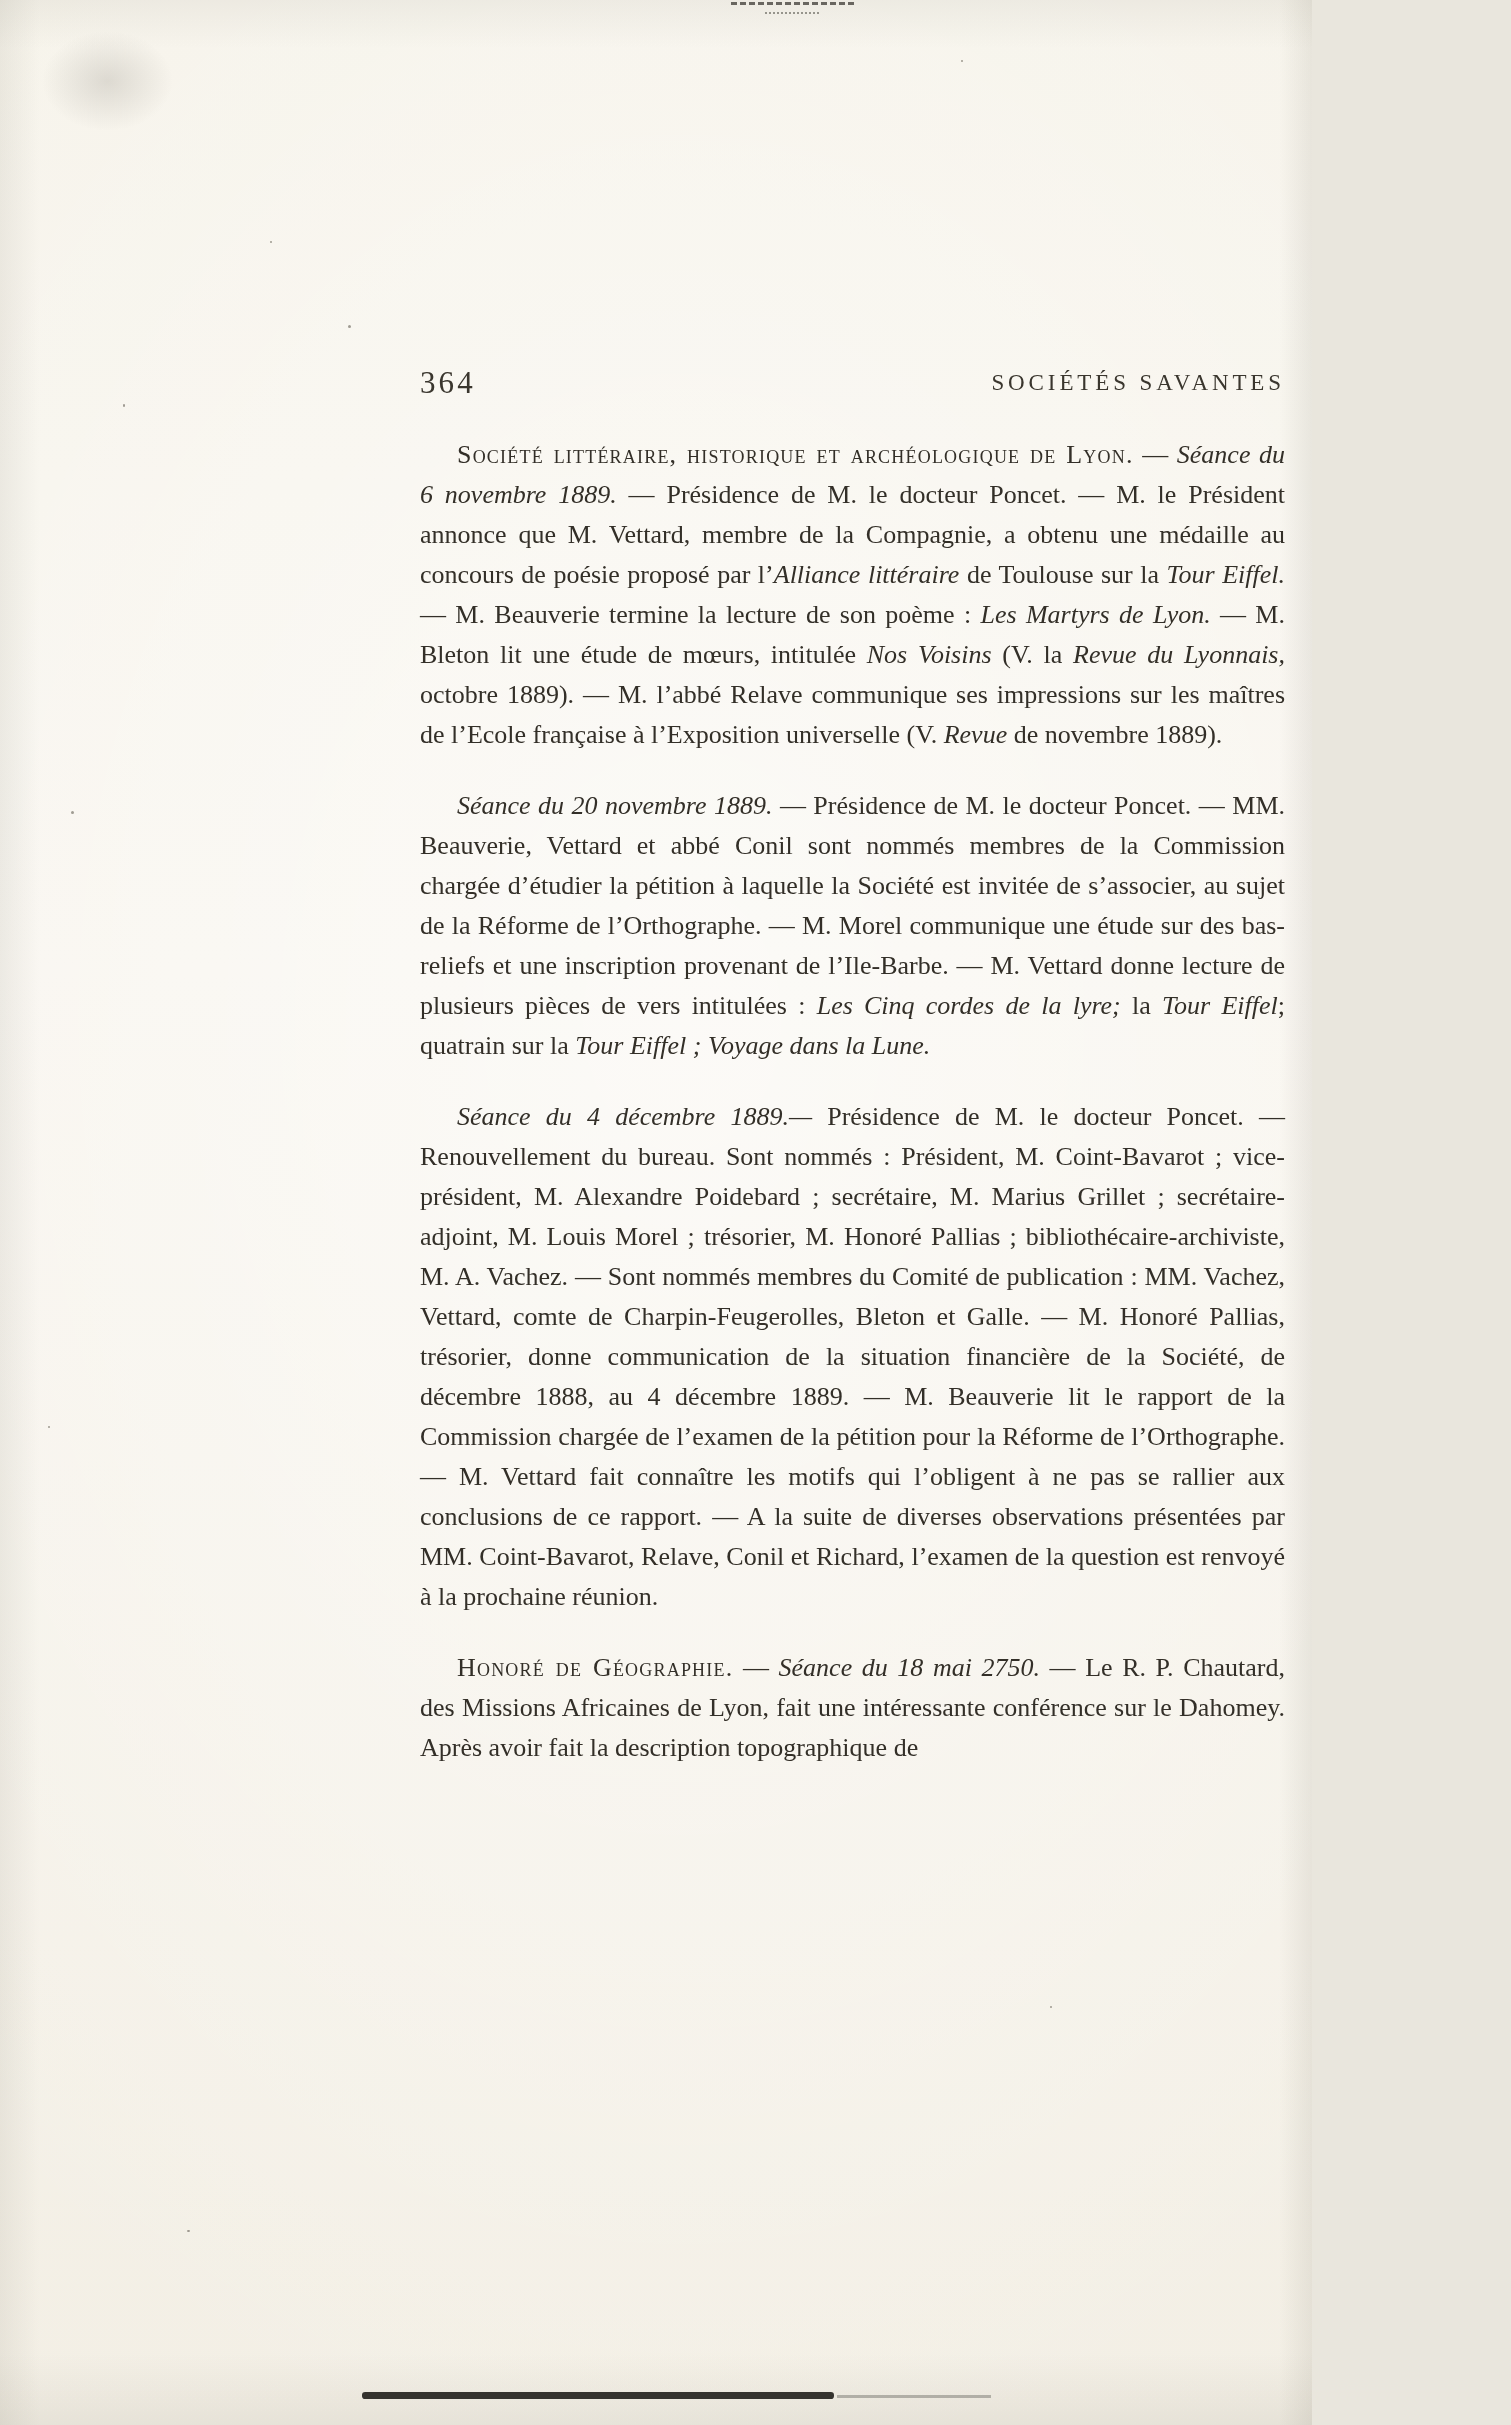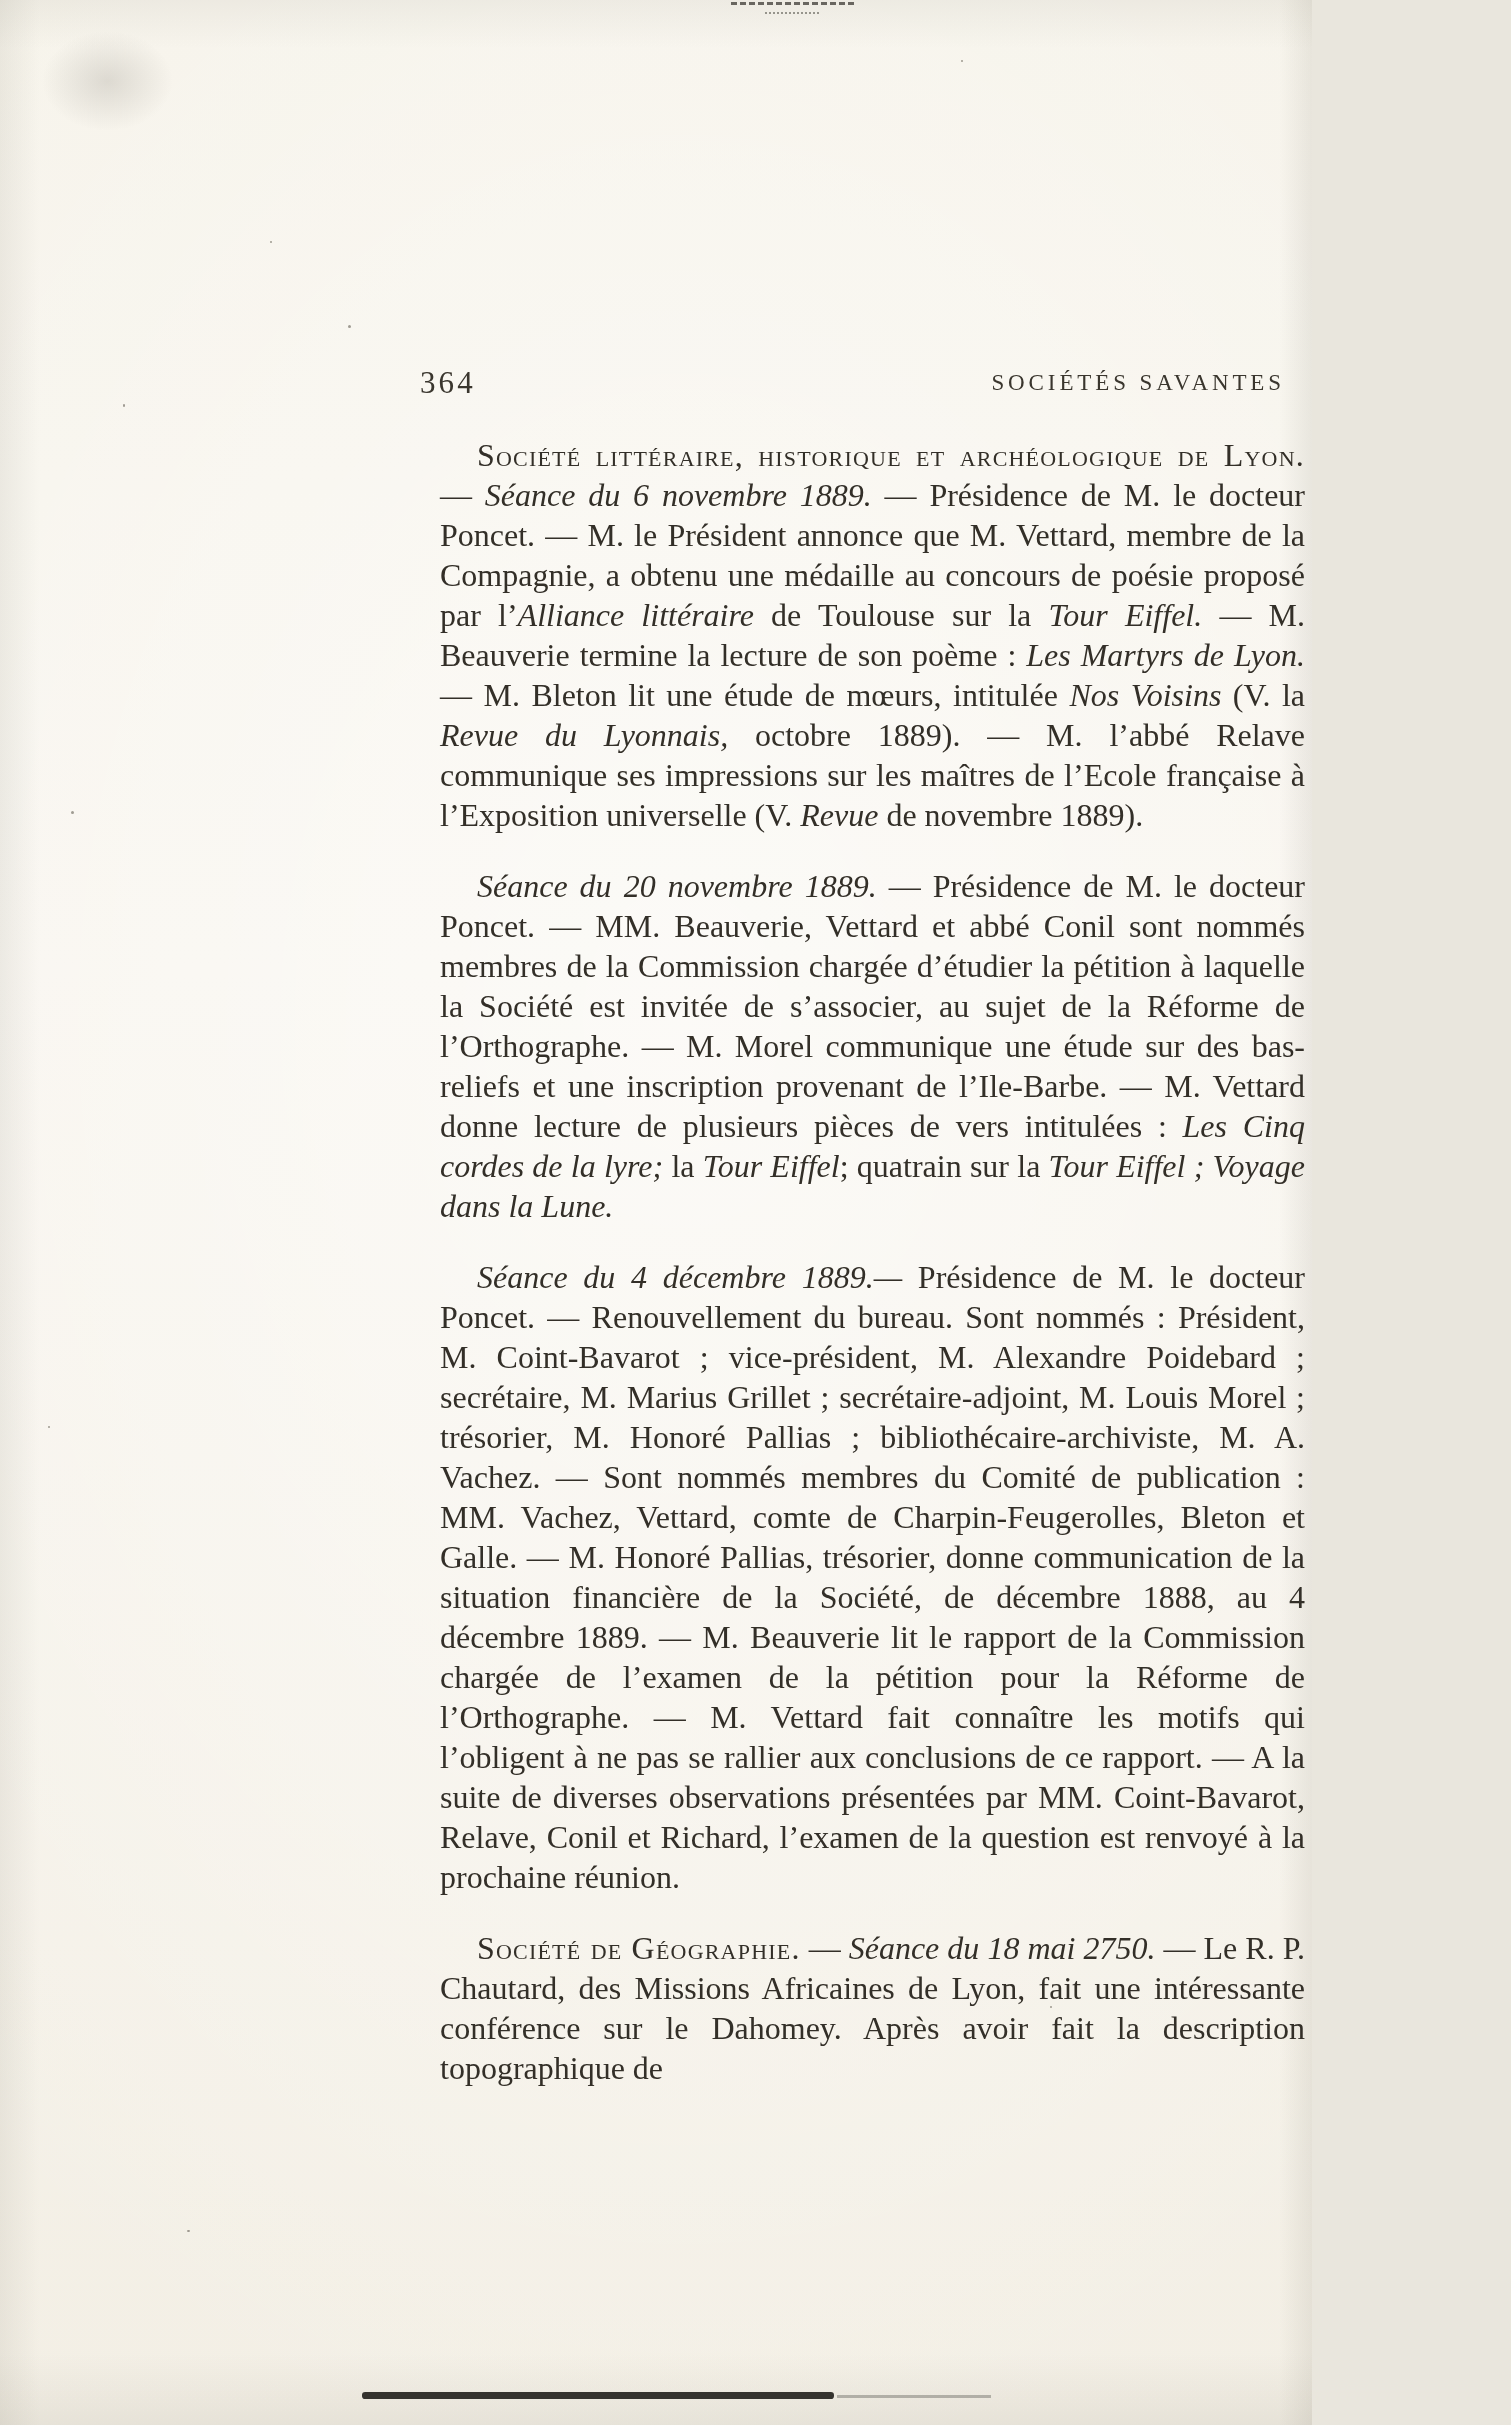--- a/index.html
+++ b/index.html
@@ -38,22 +38,22 @@
     font-size: 31px; letter-spacing: 3.1px; color: #3a362e;
   }
   .running-title {
     position: absolute; left: 0; right: 0; top: 4.6px;
     text-align: right;
     font-size: 23px; letter-spacing: 3.9px; color: #3a362e;
   }
 
   .text-block {
     position: absolute;
-    top: 435px; left: 440px; width: 865px;
-    font-size: 32px; line-height: 40px;
+    top: 435px; left: 420px; width: 865px;
+    font-size: 26px; line-height: 40px;
     text-align: justify;
     color: #332f28;
   }
   .text-block p {
     margin: 0 0 31px 0;
     text-indent: 37px;
   }
   .text-block p:nth-child(4) { margin-top: 23px; }
   .seg-italic { font-style: italic; }
   .seg-smallcaps { font-variant: small-caps; letter-spacing: 1.2px; }
@@ -79,21 +79,21 @@
 
   <div class="page-header">
     <span class="page-number">364</span>
     <span class="running-title">SOCIÉTÉS SAVANTES</span>
   </div>
 
   <div class="text-block">
       <p><span class="seg-smallcaps">Société littéraire, historique et archéologique de Lyon.</span><span class="seg-normal"> — </span><span class="seg-italic">Séance du 6 novembre 1889.</span><span class="seg-normal"> — Présidence de M. le docteur Poncet. — M. le Président annonce que M. Vettard, membre de la Compagnie, a obtenu une médaille au concours de poésie proposé par l’</span><span class="seg-italic">Alliance littéraire</span><span class="seg-normal"> de Toulouse sur la </span><span class="seg-italic">Tour Eiffel.</span><span class="seg-normal"> — M. Beauverie termine la lecture de son poème : </span><span class="seg-italic">Les Martyrs de Lyon.</span><span class="seg-normal"> — M. Bleton lit une étude de mœurs, intitulée </span><span class="seg-italic">Nos Voisins</span><span class="seg-normal"> (V. la </span><span class="seg-italic">Revue du Lyonnais,</span><span class="seg-normal"> octobre 1889). — M. l’abbé Relave communique ses impressions sur les maîtres de l’Ecole française à l’Exposition universelle (V. </span><span class="seg-italic">Revue</span><span class="seg-normal"> de novembre 1889).</span></p>
       <p><span class="seg-italic">Séance du 20 novembre 1889.</span><span class="seg-normal"> — Présidence de M. le docteur Poncet. — MM. Beauverie, Vettard et abbé Conil sont nommés membres de la Commission chargée d’étudier la pétition à laquelle la Société est invitée de s’associer, au sujet de la Réforme de l’Orthographe. — M. Morel communique une étude sur des bas-reliefs et une inscription provenant de l’Ile-Barbe. — M. Vettard donne lecture de plusieurs pièces de vers intitulées : </span><span class="seg-italic">Les Cinq cordes de la lyre;</span><span class="seg-normal"> la </span><span class="seg-italic">Tour Eiffel</span><span class="seg-normal">; quatrain sur la </span><span class="seg-italic">Tour Eiffel ; Voyage dans la Lune.</span></p>
       <p><span class="seg-italic">Séance du 4 décembre 1889.—</span><span class="seg-normal"> Présidence de M. le docteur Poncet. — Renouvellement du bureau. Sont nommés : Président, M. Coint-Bavarot ; vice-président, M. Alexandre Poidebard ; secrétaire, M. Marius Grillet ; secrétaire-adjoint, M. Louis Morel ; trésorier, M. Honoré Pallias ; bibliothécaire-archiviste, M. A. Vachez. — Sont nommés membres du Comité de publication : MM. Vachez, Vettard, comte de Charpin-Feugerolles, Bleton et Galle. — M. Honoré Pallias, trésorier, donne communication de la situation financière de la Société, de décembre 1888, au 4 décembre 1889. — M. Beauverie lit le rapport de la Commission chargée de l’examen de la pétition pour la Réforme de l’Orthographe. — M. Vettard fait connaître les motifs qui l’obligent à ne pas se rallier aux conclusions de ce rapport. — A la suite de diverses observations présentées par MM. Coint-Bavarot, Relave, Conil et Richard, l’examen de la question est renvoyé à la prochaine réunion.</span></p>
-      <p><span class="seg-smallcaps">Société de Géographie.</span><span class="seg-normal"> — </span><span class="seg-italic">Séance du 18 mai 2750.</span><span class="seg-normal"> — Le R. P. Chautard, des Missions Africaines de Lyon, fait une intéressante conférence sur le Dahomey. Après avoir fait la description topographique de</span></p>
+      <p><span class="seg-smallcaps">Honoré de Géographie.</span><span class="seg-normal"> — </span><span class="seg-italic">Séance du 18 mai 2750.</span><span class="seg-normal"> — Le R. P. Chautard, des Missions Africaines de Lyon, fait une intéressante conférence sur le Dahomey. Après avoir fait la description topographique de</span></p>
     </div>
 
   <div class="artifact top-dash-1"></div>
   <div class="artifact top-dash-2"></div>
   <div class="artifact right-line-1"></div>
   <div class="artifact right-line-2"></div>
   <div class="artifact bottom-bar"></div>
   <div class="artifact bottom-bar-faint"></div>
   <div class="artifact smudge-topleft"></div>
 

